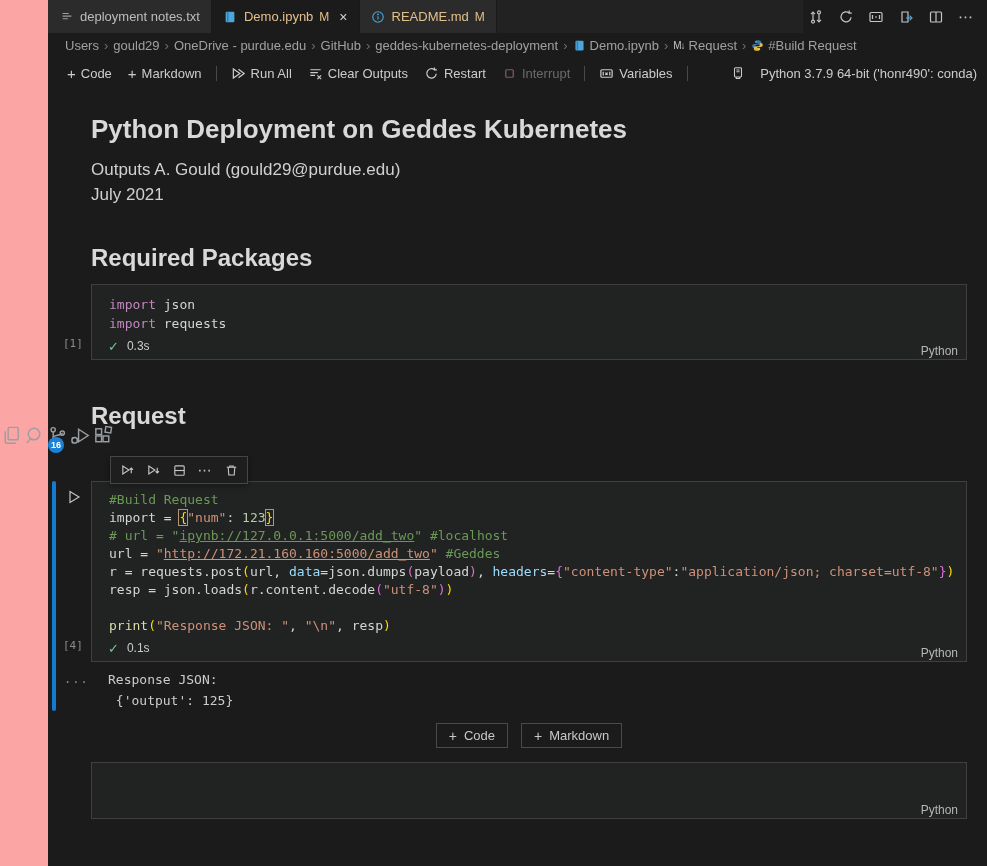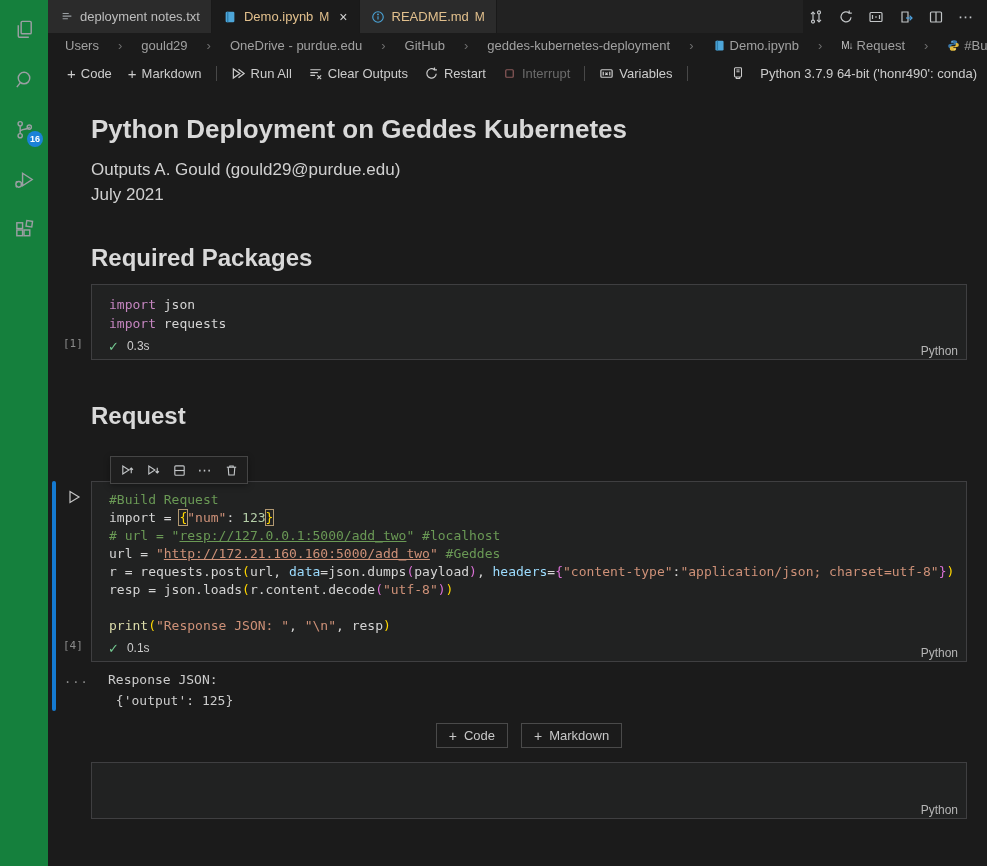--- a/index.html
+++ b/index.html
@@ -1,21 +1,21 @@
 <!DOCTYPE html>
 <html><head>
 <meta charset="utf-8">
 <style>
   * { margin:0; padding:0; box-sizing:border-box; }
   html,body { width:987px; height:866px; overflow:hidden; background:#1b1b1b;
     font-family:"Liberation Sans", sans-serif; }
   .app { display:flex; width:987px; height:866px; }
 
   
-  .activitybar { width:48px; background:#15803d; display:flex; flex-direction:column; align-items:center; padding-top:4px; flex-shrink:0; }
+  .activitybar { width:48px; background:#fca5a5; display:flex; align-items:center; padding-top:4px; flex-shrink:0; }
   .ab-item { width:48px; height:50px; display:flex; align-items:center; justify-content:center; position:relative; color:#9a9fa3; cursor:pointer; }
   .ab-item svg { width:23px; height:23px; stroke:currentColor; fill:none; stroke-width:1.5; }
   .ab-badge { position:absolute; right:5px; bottom:7px; min-width:16px; height:16px; border-radius:9px; background:#1a82d8; color:#ffffff; font-size:9px; font-weight:bold; display:flex; align-items:center; justify-content:center; padding:0 3px; }
 
   
   .editor-col { flex:1; display:flex; flex-direction:column; background:#1b1b1b; min-width:0; }
 
   
   .tabbar { height:33px; background:#222222; display:flex; align-items:stretch; flex-shrink:0; }
   .tab { display:flex; align-items:center; gap:6px; padding:8px 11px; font-size:13px; background:#2b2b2b; color:#bdbdbd; border-right:1px solid #191919; cursor:pointer; white-space:nowrap; }
@@ -23,21 +23,21 @@
   .tab .m-badge { color:#e2c08d; font-size:12px; }
   .tab.mod { color:#e2c08d; }
   .tab .close { color:#d4d4d4; font-size:14px; margin-left:4px; cursor:pointer; line-height:1; }
   .tab-icon { width:15px; height:15px; display:inline-flex; align-items:center; justify-content:center; flex-shrink:0; }
   .tab-actions { margin-left:auto; display:flex; align-items:center; gap:4px; padding-right:8px; background:#1b1b1b; }
   .ta-btn { width:26px; height:24px; display:flex; align-items:center; justify-content:center; color:#c2c5c7; cursor:pointer; border-radius:4px; }
   .ta-btn svg { width:16px; height:16px; stroke:currentColor; fill:none; stroke-width:1.2; }
   .ta-more { font-size:15px; letter-spacing:1px; color:#c2c5c7; }
 
   
-  .breadcrumbs { height:25px; display:flex; align-items:center; padding-left:17px; font-size:13px; color:#a0a0a0; gap:18px; flex-shrink:0; white-space:nowrap; }
+  .breadcrumbs { height:25px; display:flex; align-items:center; padding-left:17px; font-size:13px; color:#a0a0a0; gap:4px; flex-shrink:0; white-space:nowrap; }
   .crumb { cursor:pointer; display:inline-flex; align-items:center; gap:4px; }
   .crumb-sep { color:#6f6f6f; font-size:13px; padding:0 1px; }
   .crumb-md { font-size:10px; color:#c5c5c5; letter-spacing:-1px; }
 
   
   .nb-toolbar { height:30px; display:flex; align-items:center; padding:0 10px 0 12px; font-size:13px; color:#cccccc; gap:2px; flex-shrink:0; }
   .tb-item { display:flex; align-items:center; gap:5px; padding:3px 7px; border-radius:4px; cursor:pointer; white-space:nowrap; }
   .tb-item svg { width:15px; height:15px; stroke:currentColor; fill:none; stroke-width:1.3; }
   .tb-plus { font-size:15px; font-weight:400; line-height:1; }
   .tb-sep { width:1px; height:15px; background:#484848; margin:0 5px; }
@@ -366,21 +366,21 @@
           </div>
 
           <div class="run-btn">
             <svg viewBox="0 0 18 18">
                 <path d="M5 3.5v11l9-5.5z"></path>
               </svg>
           </div>
 
           <div class="code-line"><span class="tk-c">#Build Request</span></div>
           <div class="code-line"><span class="tk-d">import = </span><span class="tk-bm">{</span><span class="tk-s">"num"</span><span class="tk-d">: </span><span class="tk-n">123</span><span class="tk-bm">}</span></div>
-          <div class="code-line"><span class="tk-c"># url = "</span><span class="tk-cl">resp://127.0.0.1:5000/add_two</span><span class="tk-c">" #localhost</span></div>
+          <div class="code-line"><span class="tk-c"># url = "</span><span class="tk-cl">ipynb://127.0.0.1:5000/add_two</span><span class="tk-c">" #localhost</span></div>
           <div class="code-line"><span class="tk-d">url = </span><span class="tk-s">"</span><span class="tk-sl">http://172.21.160.160:5000/add_two</span><span class="tk-s">" </span><span class="tk-c">#Geddes</span></div>
           <div class="code-line"><span class="tk-d">r = requests.post</span><span class="tk-b1">(</span><span class="tk-d">url, </span><span class="tk-p">data</span><span class="tk-d">=json.dumps</span><span class="tk-b2">(</span><span class="tk-d">payload</span><span class="tk-b2">)</span><span class="tk-d">, </span><span class="tk-p">headers</span><span class="tk-d">=</span><span class="tk-b2">{</span><span class="tk-s">"content-type"</span><span class="tk-d">:</span><span class="tk-s">"application/json; charset=utf-8"</span><span class="tk-b2">}</span><span class="tk-b1">)</span></div>
           <div class="code-line"><span class="tk-d">resp = json.loads</span><span class="tk-b1">(</span><span class="tk-d">r.content.decode</span><span class="tk-b2">(</span><span class="tk-s">"utf-8"</span><span class="tk-b2">)</span><span class="tk-b1">)</span></div>
           <div class="code-line"><span class="tk-d"></span></div>
           <div class="code-line"><span class="tk-f">print</span><span class="tk-b1">(</span><span class="tk-s">"Response JSON: "</span><span class="tk-d">, </span><span class="tk-s">"\n"</span><span class="tk-d">, resp</span><span class="tk-b1">)</span></div>
 
           <div class="cell-status">
             <span class="status-check">✓</span>
             <span class="status-time">0.1s</span>
           </div>

